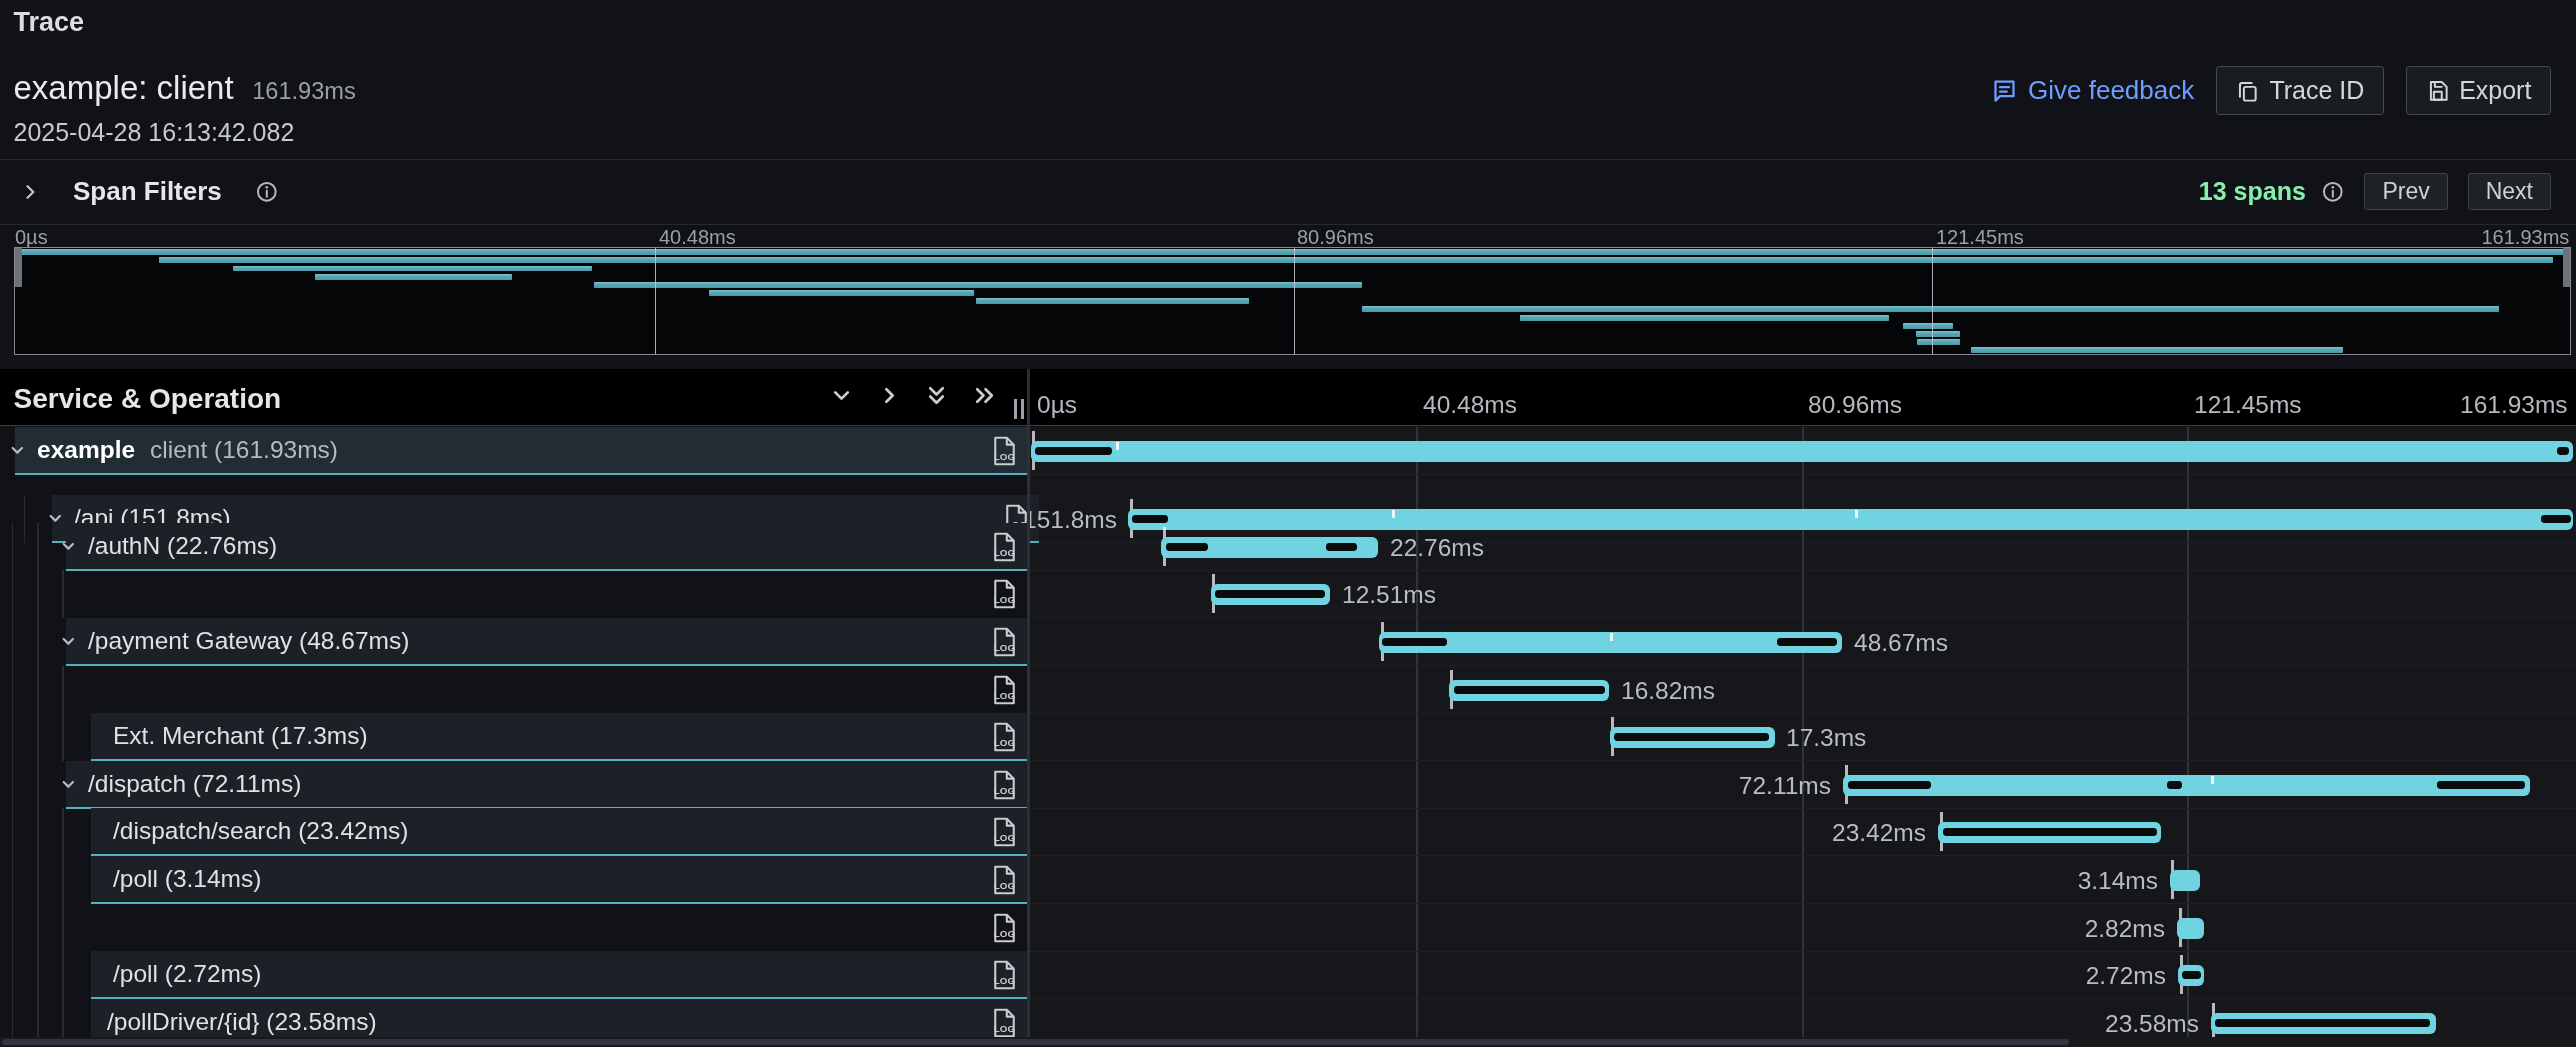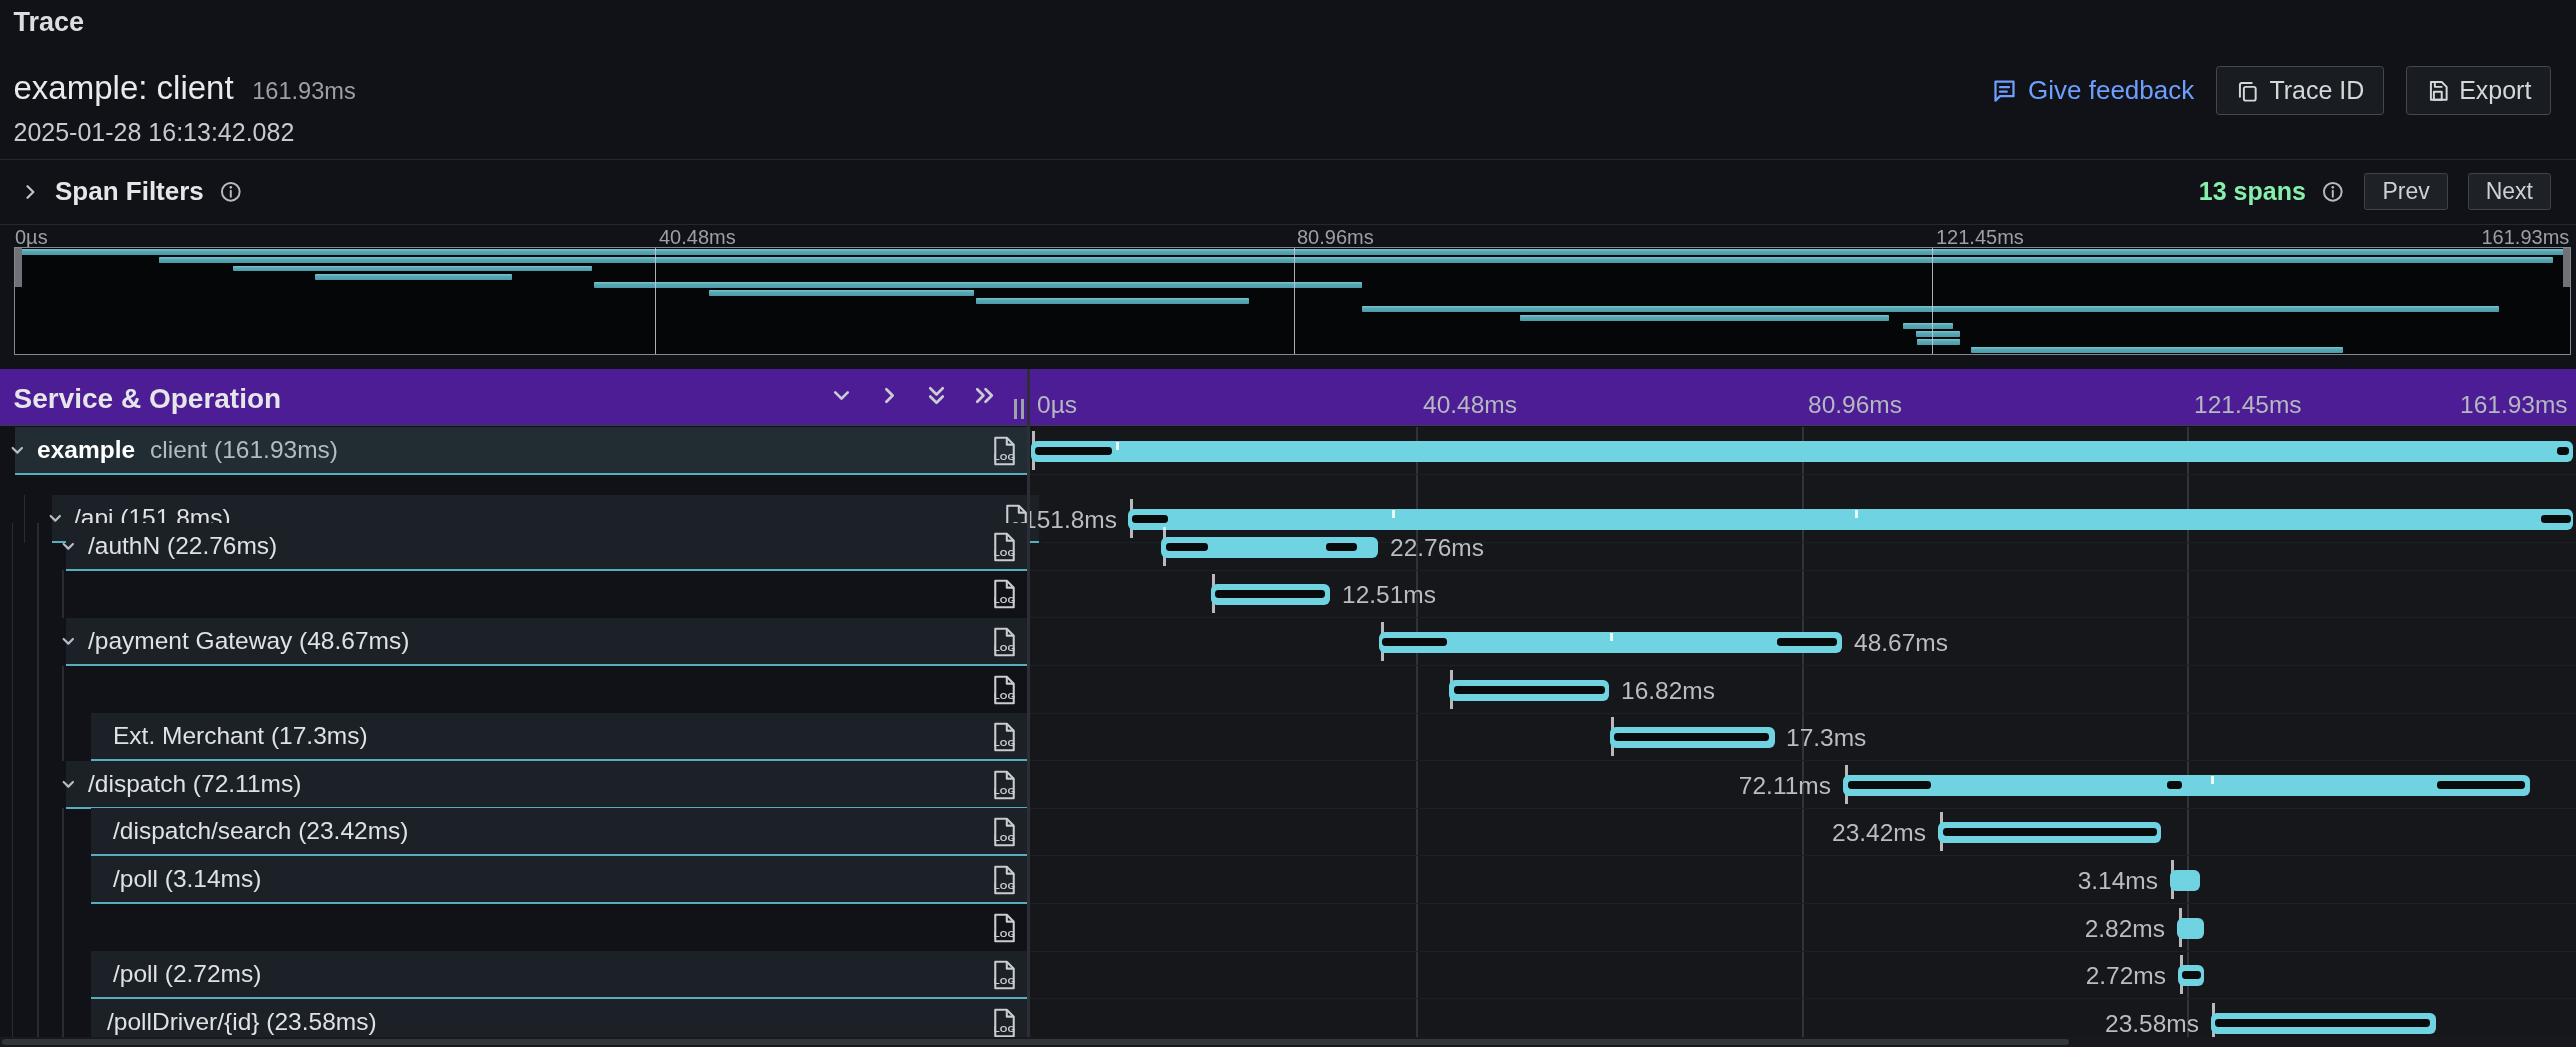--- a/index.html
+++ b/index.html
@@ -18,42 +18,42 @@
   .header-actions { position:absolute; right:25px; top:66px; display:flex; align-items:center; gap:22px; }
   .feedback-link { display:flex; align-items:center; gap:10px; color:#6e9fff; font-size:26px; cursor:pointer; }
   .hdr-btn {
     display:flex; align-items:center; gap:10px; height:49px; padding:0 18.6px;
     background:#191c21; border:0.8px solid #45494f; border-radius:3.4px;
     color:#d5d8db; font-size:25px; font-weight:500; cursor:pointer;
   }
   .hdr-border { position:absolute; left:0; top:159px; width:100%; height:0.8px; background:#25282d; }
   
   .filters-bar { position:absolute; left:0; top:159px; width:100%; height:65px; }
-  .filters-left { position:absolute; left:20px; top:0; height:100%; display:flex; align-items:center; gap:15px; }
+  .filters-left { position:absolute; left:20px; top:0; height:100%; display:flex; align-items:center; gap:33px; }
   .filters-title { font-size:26px; font-weight:600; color:#e4e6e8; }
   .filters-right { position:absolute; right:25px; top:0; height:100%; display:flex; align-items:center; gap:15px; }
   .spans-count { font-size:25px; font-weight:700; color:#86efac; }
   .nav-btn {
     height:37px; padding:0 17px; margin-left:5px; background:#1e2126; border:0.8px solid #3e424a;
     border-radius:2.5px; color:#ced2d7; font-size:23px; cursor:pointer;
   }
   .filters-border { position:absolute; left:0; top:224px; width:100%; height:0.8px; background:#25282d; }
   
   .minimap-labels { position:absolute; left:0; top:226px; width:100%; height:20px; font-size:20px; color:#9aa0a6; }
   .minimap-labels span { position:absolute; top:0; white-space:nowrap; }
   .minimap {
     position:absolute; left:13.5px; top:247px; width:2557px; height:108px;
     background:#050608; border:0.8px solid #85888c;
   }
   .mini-bar { position:absolute; height:5.9px; border-radius:0.8px;
     background:linear-gradient(180deg,#7dc5cf 0%,#57a8b5 40%,#4d9aa8 100%); }
   .mini-grid { position:absolute; top:0; width:0.8px; height:100%; background:#c9ccd0; opacity:.85; }
   .mini-handle { position:absolute; top:0; width:7.6px; height:39px; background:#6f7276; cursor:ew-resize; }
   
-  .panel-header { position:absolute; left:0; top:369px; width:100%; height:57px; background:#4c1d95; border-bottom:0.8px solid #3a3e43; }
+  .panel-header { position:absolute; left:0; top:369px; width:100%; height:57px; background:#000000; border-bottom:0.8px solid #3a3e43; }
   .panel-title { position:absolute; left:13.5px; top:13.5px; font-size:28px; font-weight:600; color:#e4e6e8; }
   .collapse-controls { position:absolute; left:827px; top:11.8px; display:flex; gap:18.6px; }
   .icon-btn { width:29px; height:29px; display:flex; align-items:center; justify-content:center; color:#c9ccd0; cursor:pointer; background:none; border:none; }
   .col-resizer { position:absolute; left:1009px; top:30px; width:20px; height:23.6px; display:flex; gap:4.2px; justify-content:center; cursor:col-resize; }
   .col-resizer i { display:block; width:2.5px; height:20px; background:#9ea3a9; }
   .axis-labels { position:absolute; left:0; top:0; width:100%; height:57px; font-size:24.5px; color:#b4b9bf; }
   .axis-labels span { position:absolute; bottom:6.7px; white-space:nowrap; }
   .v-divider { position:absolute; left:1027px; top:369px; width:2.5px; height:668px; background:#2c3036; }
   
   .timeline-bg { position:absolute; left:1030px; top:427px; width:1546px; height:611px; background:#15171b; }
@@ -81,21 +81,21 @@
 </head>
 <body>
 
 <div class="page">
 
   <div class="trace-crumb">Trace</div>
   <div class="title-row">
     <span class="page-title">example: client</span>
     <span class="title-duration">161.93ms</span>
   </div>
-  <div class="timestamp">2025-01-28 16:13:42.082</div>
+  <div class="timestamp">2025-04-28 16:13:42.082</div>
   <div class="header-actions">
     <span class="feedback-link">
       <span>
         <svg width="27" height="27" viewBox="0 0 24 24" fill="none" stroke="#6e9fff" stroke-width="2" stroke-linecap="round" stroke-linejoin="round">
           <path d="M4 4h16v13H8l-4 4z"></path>
             <line x1="8" y1="9" x2="16" y2="9"></line>
             <line x1="8" y1="13" x2="14" y2="13"></line>
         </svg>
       </span>
       <span>Give feedback</span>

